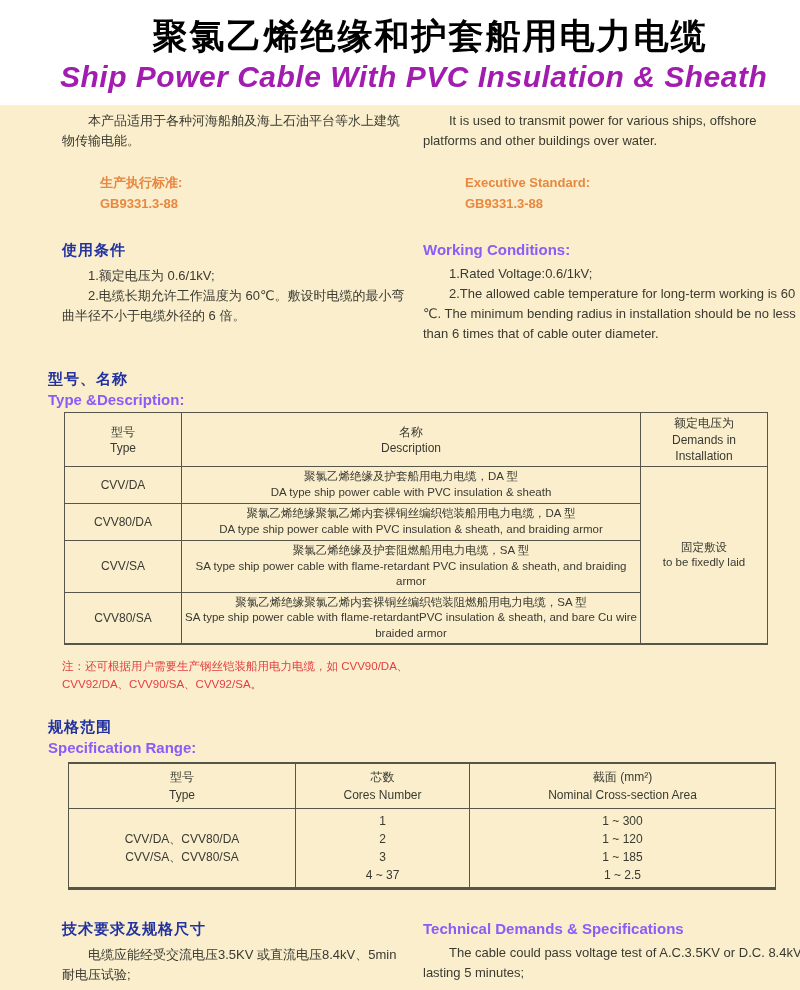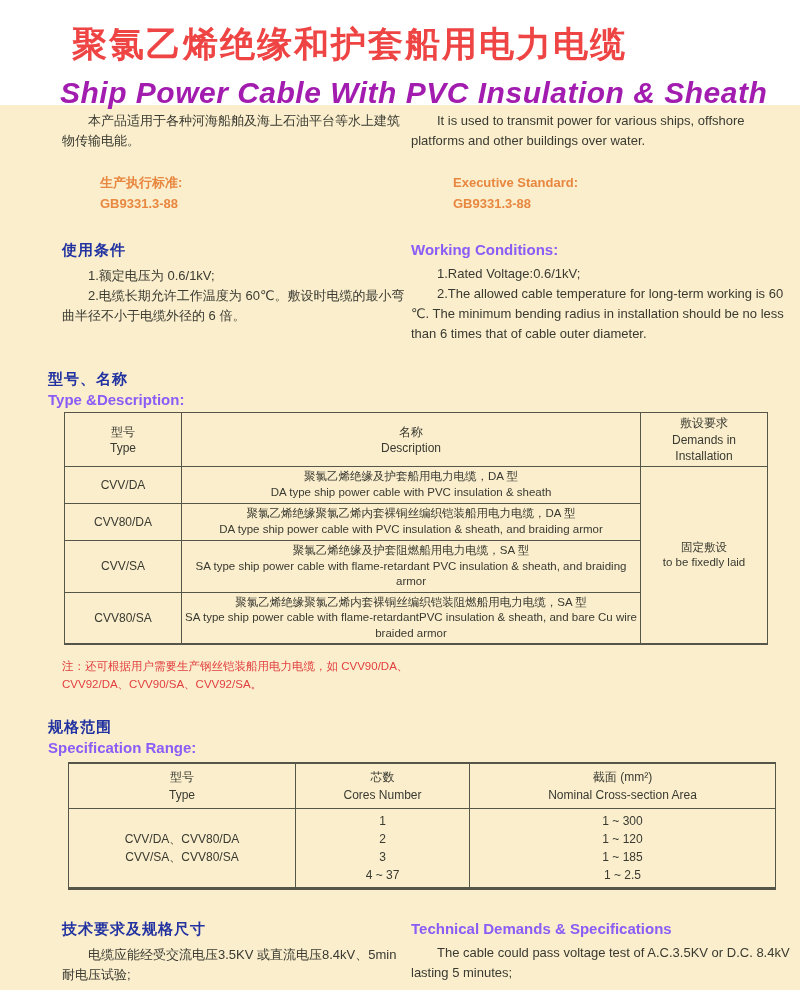--- a/index.html
+++ b/index.html
@@ -8,35 +8,35 @@
     background:#ffffff;
     font-family:"Liberation Sans","DejaVu Sans",sans-serif;
     color:#3a3a31;
     overflow:hidden;
   }
   .page{width:800px;height:990px;position:relative;}
 
   
   .hdr{height:105px;background:#ffffff;padding:12px 0 0 60px;box-sizing:border-box;}
   .title-zh{
-    margin:12px;font-size:35px;line-height:1.15;font-weight:bold;
-    color:#ef4444;letter-spacing:2px;
+    margin:4px;font-size:35px;line-height:1.15;font-weight:bold;
+    color:#000000;letter-spacing:2px;text-align:center;
   }
   .title-en{
     margin:4px 0 0 0;font-size:30px;line-height:1.1;font-weight:bold;font-style:italic;
     color:#a21caf;letter-spacing:0.5px;
   }
 
   
   .content{
     background:#faeecd;width:800px;height:885px;box-sizing:border-box;
     padding-top:6px;
   }
 
-  .two-col{display:grid;grid-template-columns:345px 385px;column-gap:4px;padding-left:62px;}
+  .two-col{display:grid;grid-template-columns:345px 385px;column-gap:16px;padding-left:62px;}
   p{margin:0;font-size:13px;line-height:1.55;}
   .indent{text-indent:2em;}
   .sec-title-zh{font-size:15px;font-weight:bold;color:#2232a0;margin:0 0 6px 0;letter-spacing:1px;}
   .sec-title-en{font-size:15px;font-weight:bold;color:#8b5cf6;margin:0 0 6px 0;}
   .orange{color:#e8873f;font-weight:bold;font-size:13px;line-height:1.6;}
   .std-block-zh{margin:22px 0 0 38px;}
   .std-block-en{margin:22px 0 0 42px;}
 
   .conditions{margin-top:26px;}
 
@@ -130,21 +130,21 @@
         <tr>
           <th class="c-type">
             <span class="cellline">型号</span>
             <span class="cellline">Type</span>
           </th>
           <th class="c-desc">
             <span class="cellline">名称</span>
             <span class="cellline">Description</span>
           </th>
           <th class="c-dem">
-            <span class="cellline">敷设要求</span>
+            <span class="cellline">额定电压为</span>
             <span class="cellline">Demands in</span>
             <span class="cellline">Installation</span>
           </th>
         </tr>
       </thead>
       <tbody>
         <tr>
           <td class="c-type">CVV/DA</td>
           <td class="c-desc">
             <span class="cellline">聚氯乙烯绝缘及护套船用电力电缆，DA 型</span>

